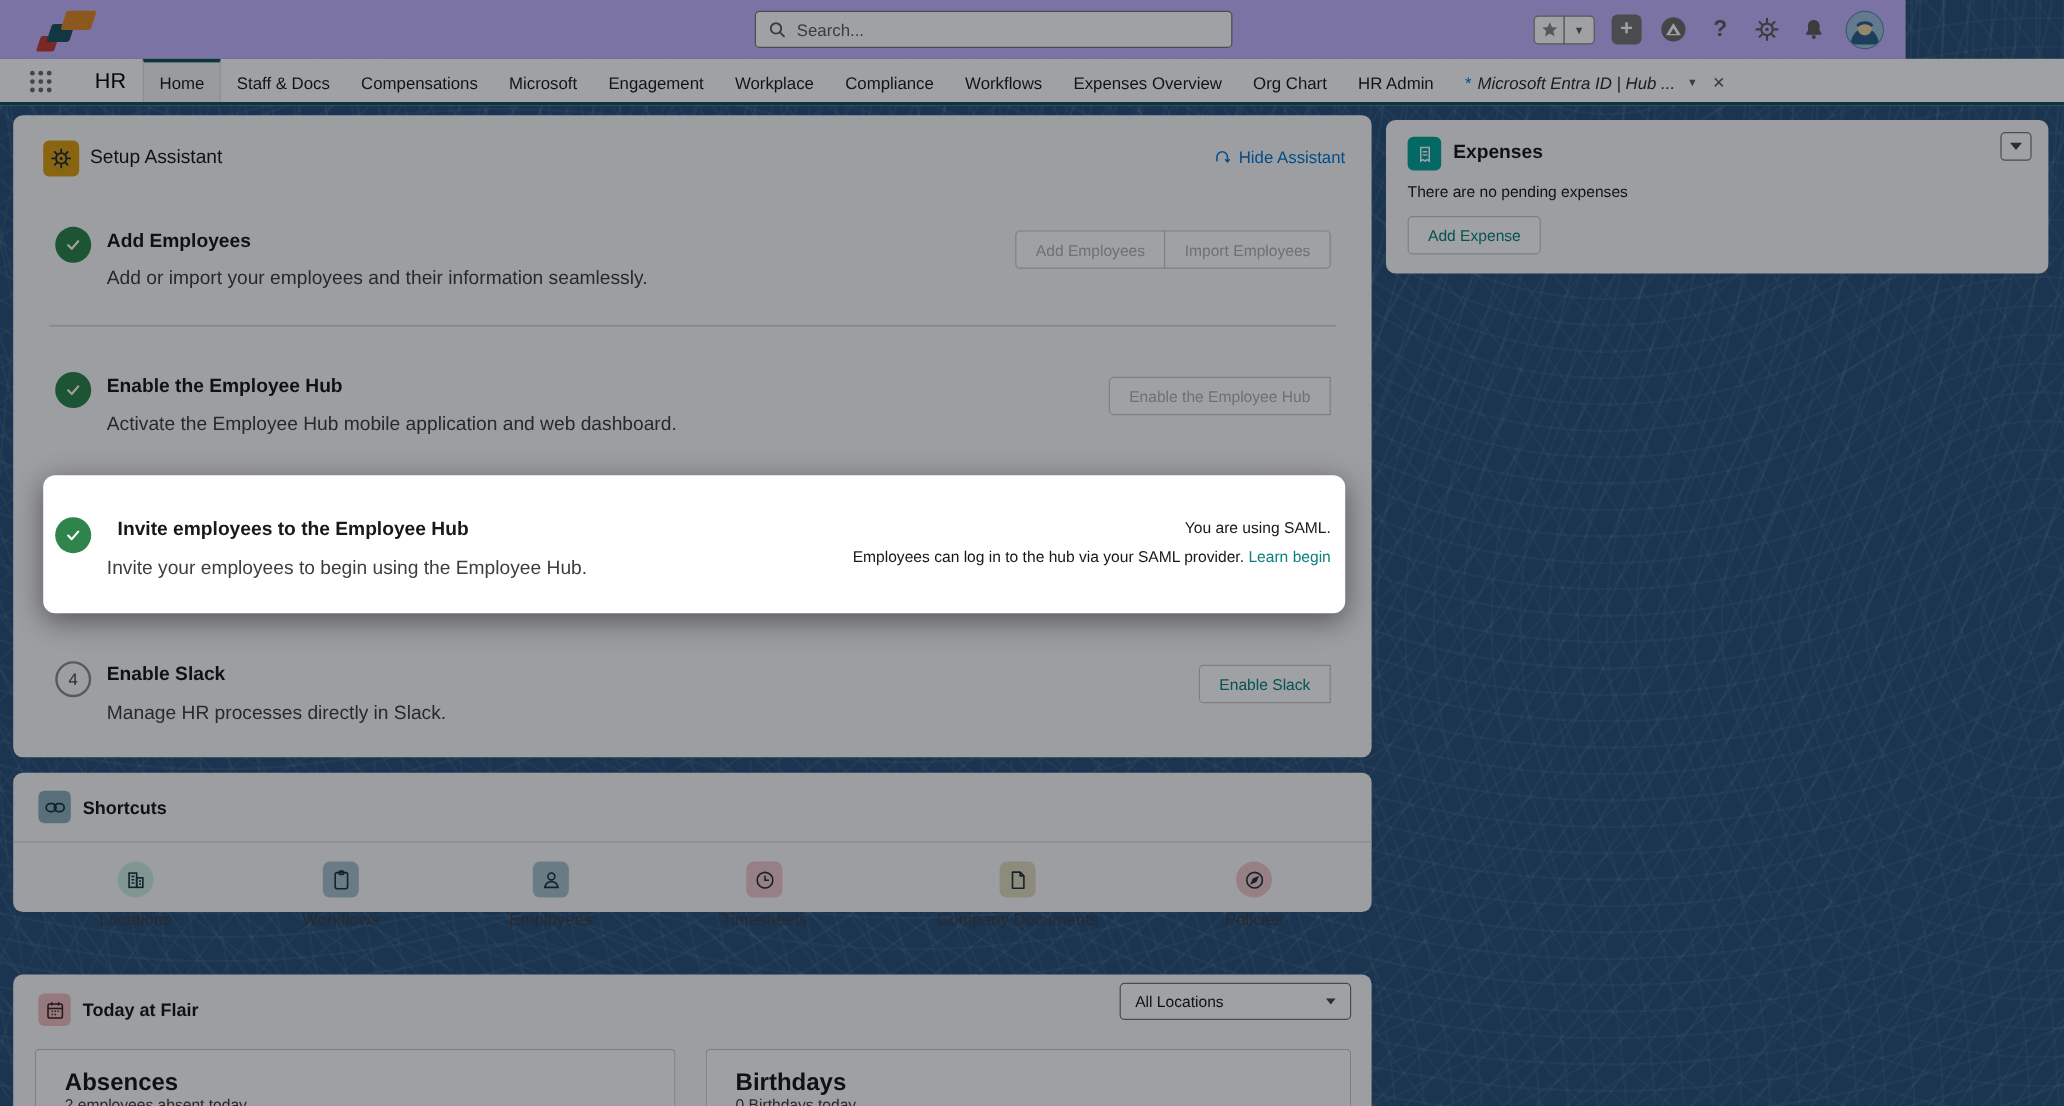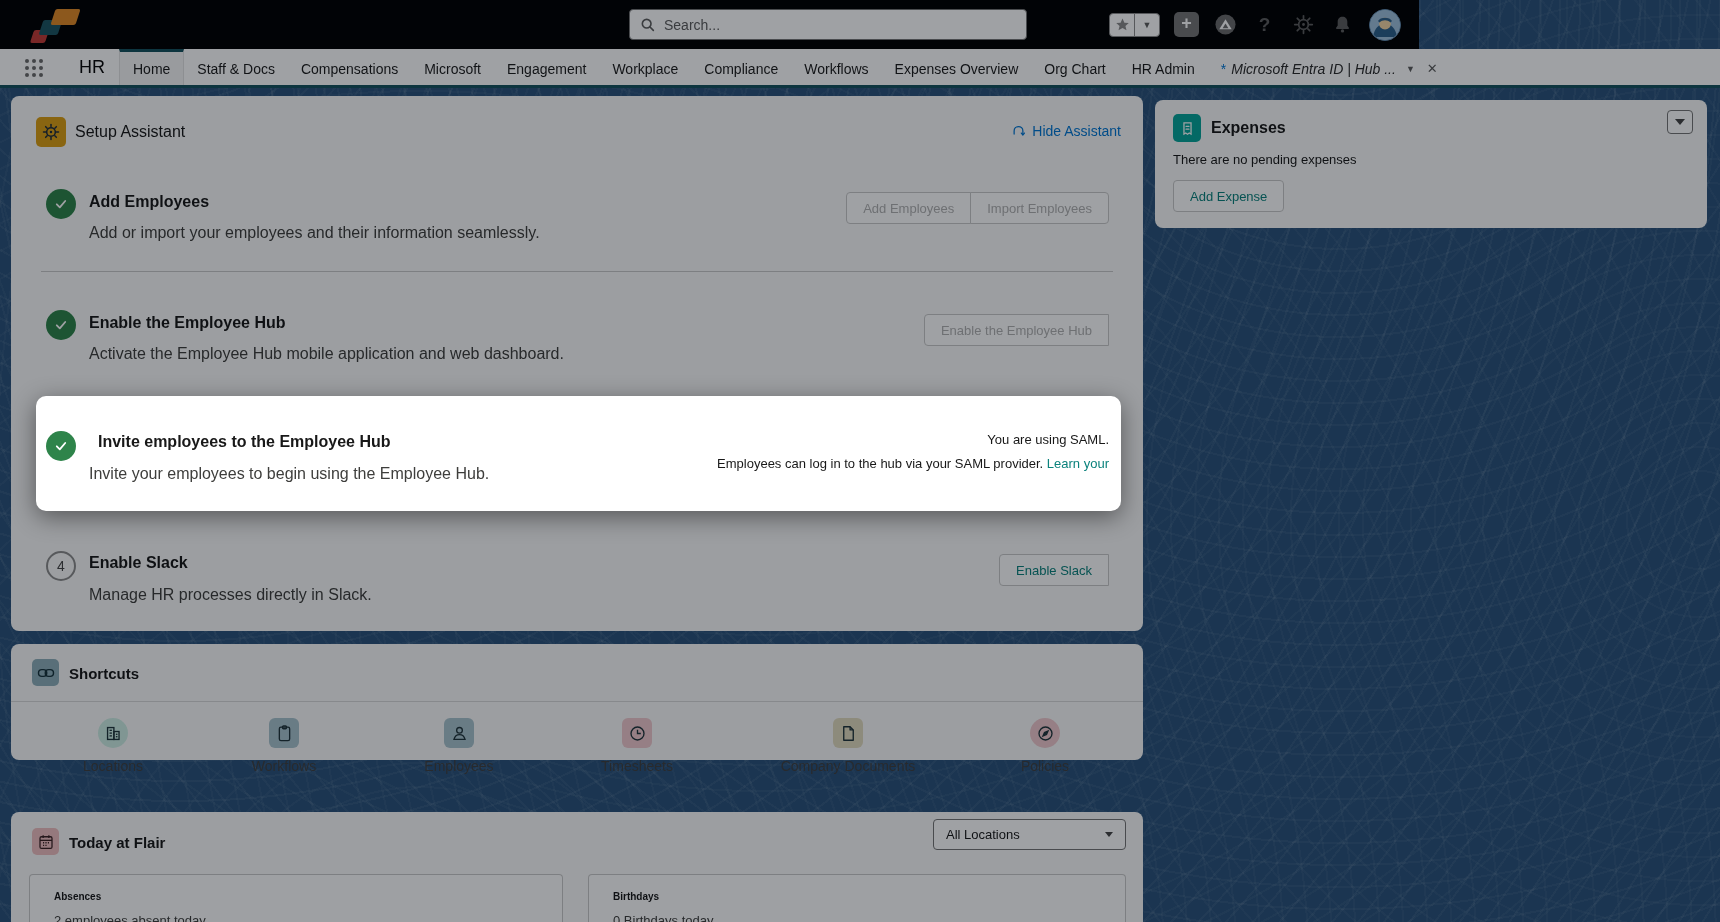--- a/index.html
+++ b/index.html
@@ -11,21 +11,21 @@
     background:
       repeating-radial-gradient(circle at 180px -40px,  rgba(255,255,255,.055) 0 2px, transparent 2px 20px),
       repeating-radial-gradient(circle at 760px 10px,   rgba(255,255,255,.045) 0 2px, transparent 2px 26px),
       repeating-radial-gradient(circle at 1340px -60px, rgba(255,255,255,.05) 0 2px, transparent 2px 22px),
       repeating-radial-gradient(circle at 1700px 520px, rgba(255,255,255,.04) 0 2px, transparent 2px 24px),
       repeating-radial-gradient(circle at 420px 980px,  rgba(255,255,255,.04) 0 2px, transparent 2px 24px),
       #2a5179;
   }
 
   
-  .gheader { position:absolute; left:0; top:0; width:1419px; height:49px; background:#000000; z-index:10; }
+  .gheader { position:absolute; left:0; top:0; width:1588px; height:49px; background:#c4b5fd; z-index:10; }
   .logo { position:absolute; left:30px; top:4px; width:52px; height:42px; }
   .logo i { position:absolute; display:block; transform:skewX(-18deg); border-radius:2px; }
   .logo .l-red   { left:2px;  top:26px; width:15px; height:13px; background:#c23b36; }
   .logo .l-teal  { left:11px; top:16px; width:19px; height:15px; background:#1c5562; }
   .logo .l-orange{ left:23px; top:5px;  width:25px; height:16px; background:#e08a26; }
 
   .search-box { position:absolute; left:629px; top:9px; width:398px; height:31px; background:#fff;
     border:1px solid #747474; border-radius:4px; display:flex; align-items:center; padding:0 10px; }
   .search-box input { border:none; outline:none; background:transparent; font-size:14px; color:#181818;
     width:100%; font-family:inherit; margin-left:8px; }
@@ -122,21 +122,21 @@
   .today-card { left:11px; top:812px; width:1132px; height:118px; border-radius:8px 8px 0 0; }
   .tf-icon { position:absolute; left:21px; top:16px; width:27px; height:27px; border-radius:5px;
     background:#efbfc0; color:#3a2223; display:flex; align-items:center; justify-content:center; }
   .tf-title { position:absolute; left:58px; top:22px; font-size:15px; font-weight:700; color:#181818; }
   .loc-select { position:absolute; right:17px; top:7px; width:193px; height:31px; background:#fff;
     border:1px solid #747474; border-radius:4px; display:flex; align-items:center; padding:0 12px;
     font-size:13px; color:#181818; cursor:pointer; }
   .loc-select .tri-down { margin-left:auto; border-top-width:5px; border-left-width:4px; border-right-width:4px; }
   .mini-card { position:absolute; top:62px; height:70px; background:#fefefe; border:1px solid #c9c9c9;
     border-bottom:none; border-radius:4px 4px 0 0; }
-  .mini-card .mc-title { position:absolute; left:24px; top:16px; font-size:10px; font-weight:700; color:#181818; }
+  .mini-card .mc-title { position:absolute; left:24px; top:16px; font-size:20px; font-weight:700; color:#181818; }
   .mini-card .mc-sub { position:absolute; left:24px; top:38px; font-size:13px; color:#3e3e3c; }
   .mc-absences { left:18px; width:534px; }
   .mc-birthdays { left:577px; width:538px; }
 
   
   .scrim { position:absolute; inset:0; background:rgba(3,9,16,.38); z-index:40; }
 
   svg { display:block; }
 </style>
 </head>
@@ -431,16 +431,16 @@
     <svg width="18" height="18" viewBox="0 0 30 30" fill="none" stroke="#fff" stroke-width="3" stroke-linecap="round" stroke-linejoin="round">
         <polyline points="8,15.5 13,20.5 22,10"></polyline>
       </svg>
   </div>
   <div class="step-title" style="left:62px; top:37px;">Invite employees to the Employee Hub</div>
   <div class="step-desc" style="left:53px; top:69px;">Invite your employees to begin using the Employee Hub.</div>
   <div class="saml-note">
     <div class="line1">You are using SAML.</div>
     <div class="line2">
       <span>Employees can log in to the hub via your SAML provider.</span>
-      <span class="learn-more">Learn your</span>
+      <span class="learn-more">Learn begin</span>
     </div>
   </div>
 </div>
 
 </body></html>

